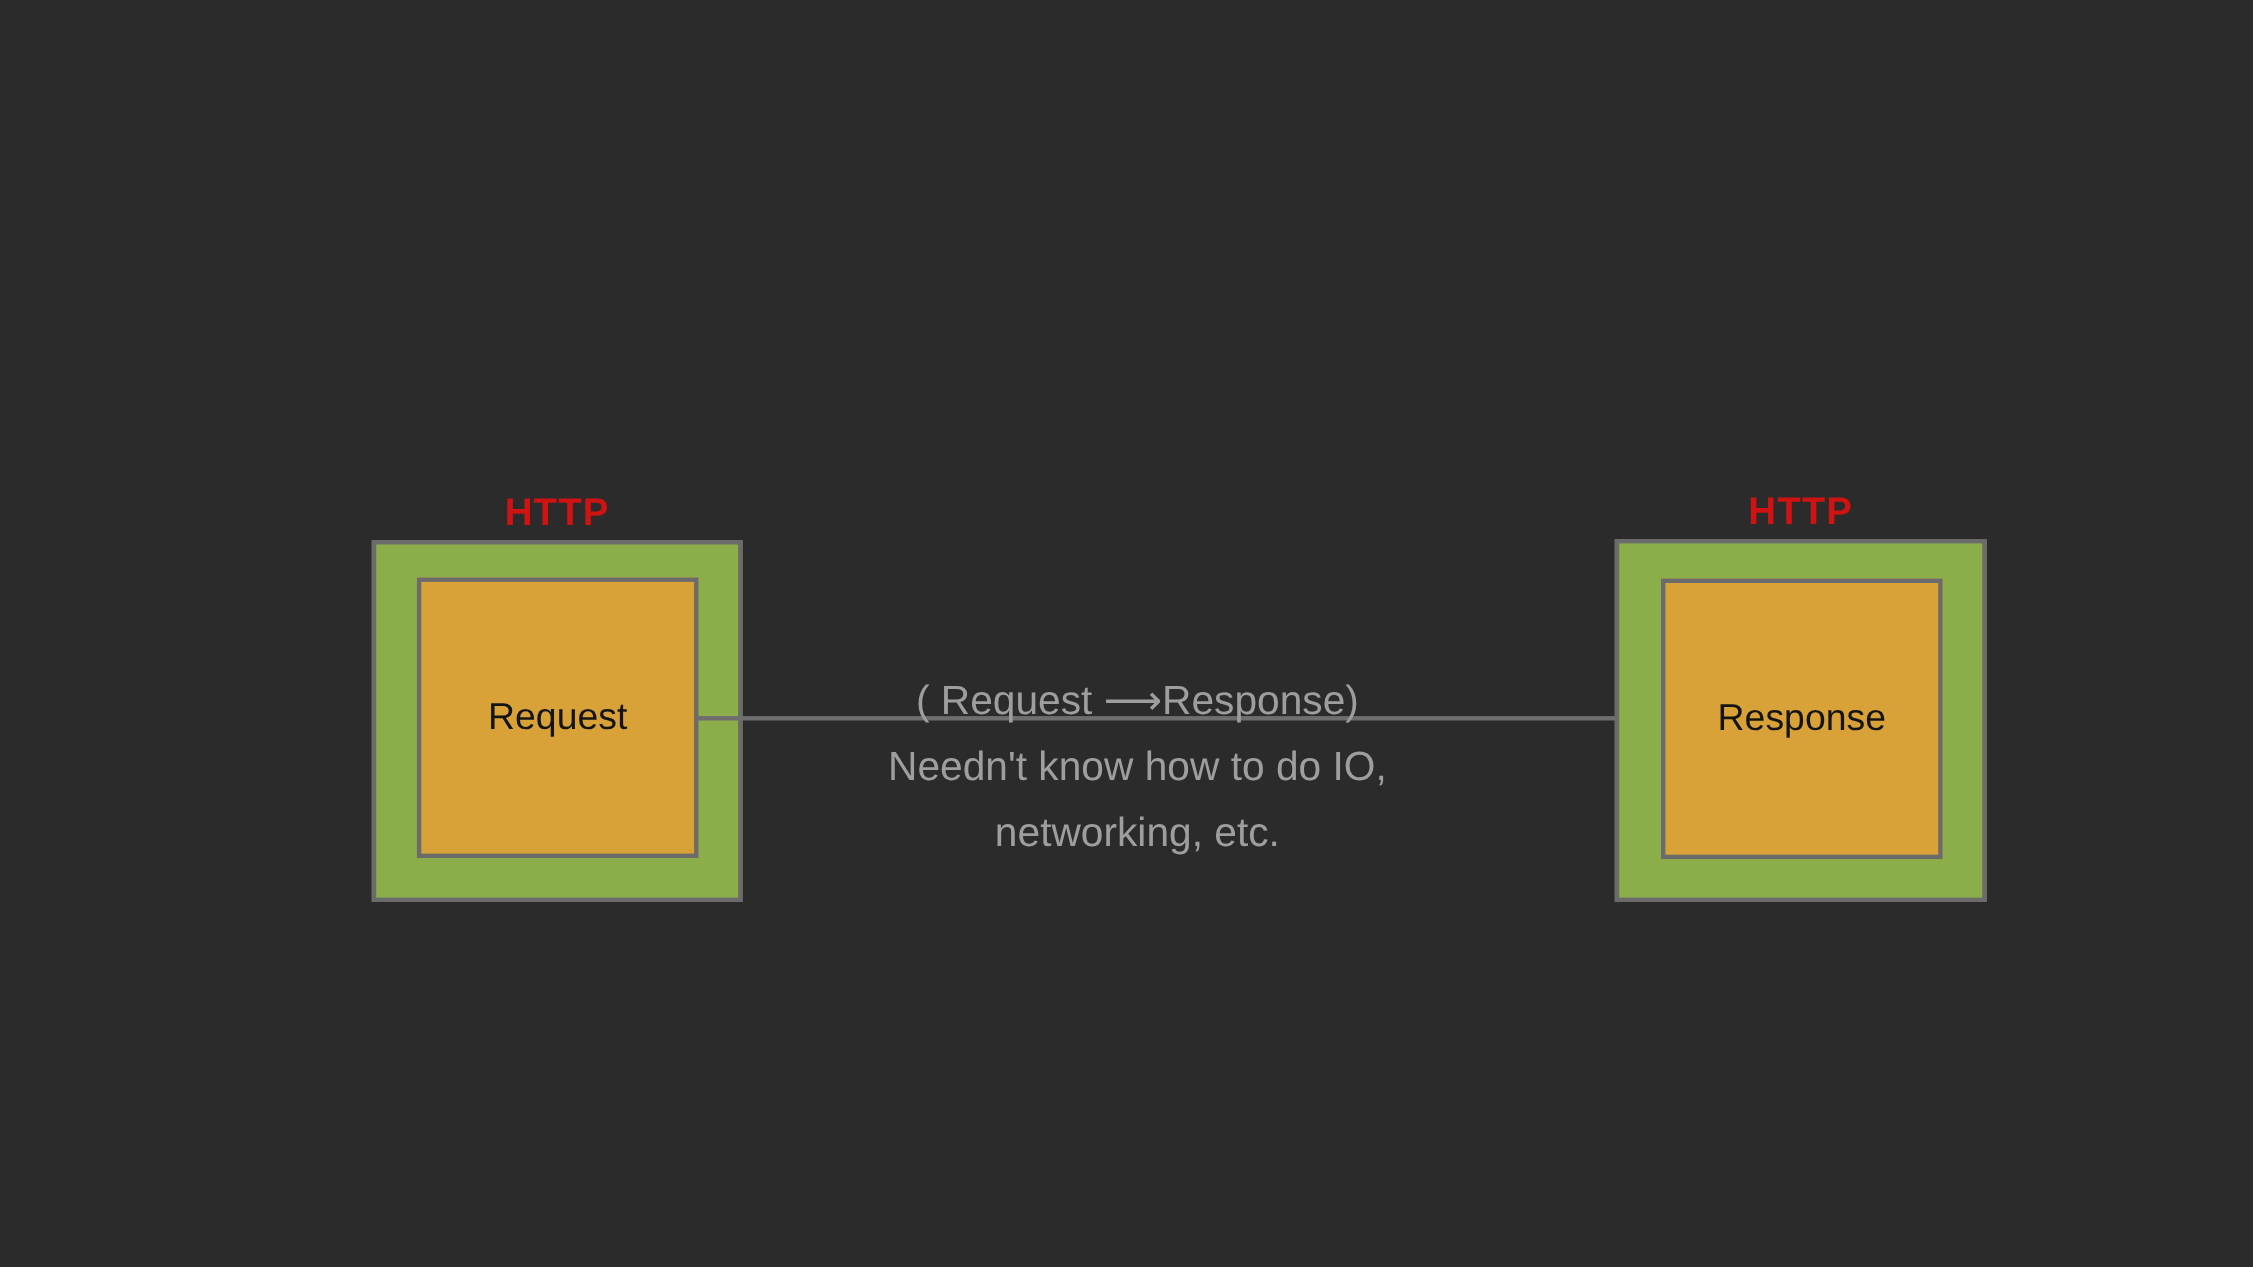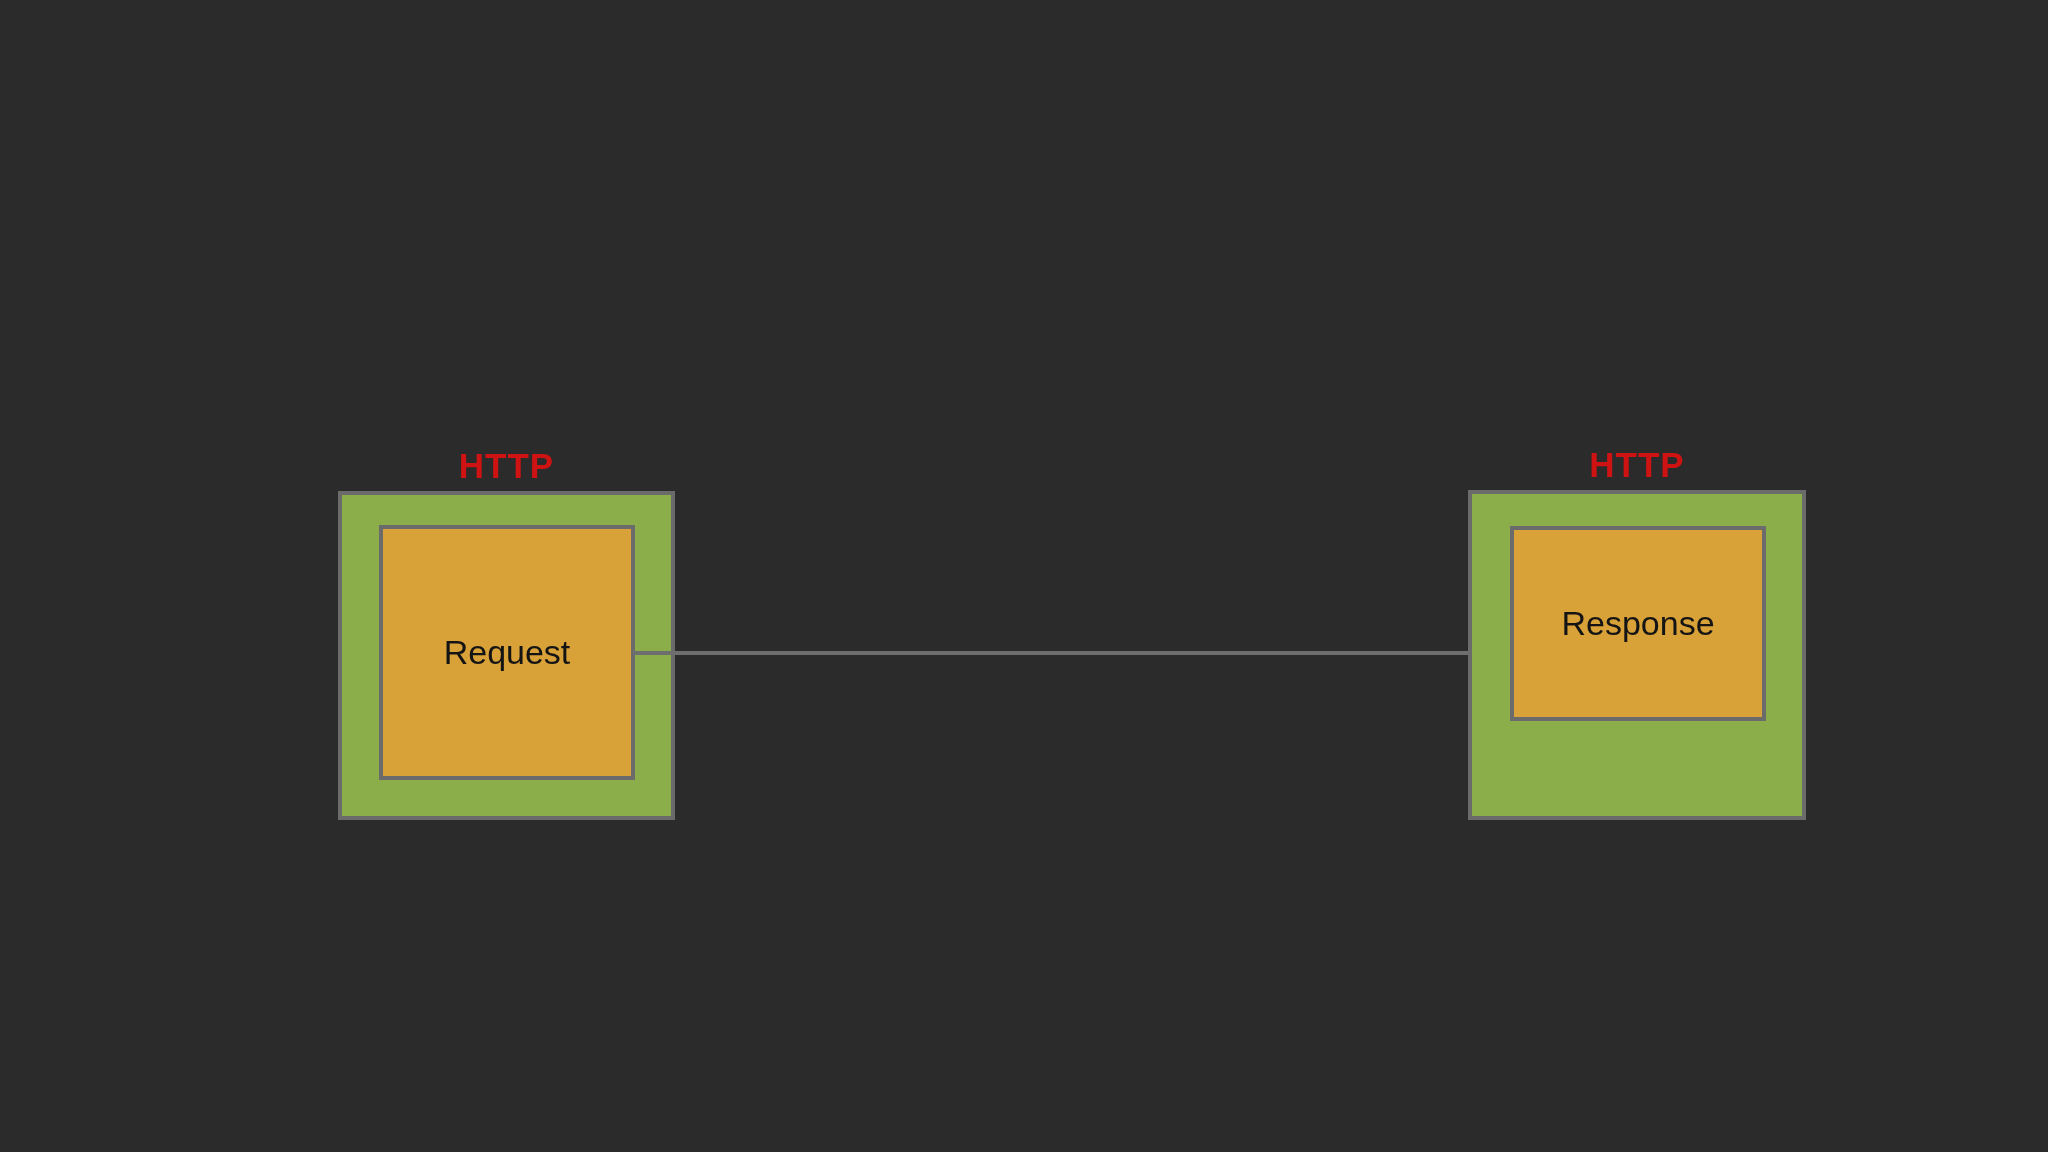--- a/index.html
+++ b/index.html
@@ -42,21 +42,21 @@
 
   .inner-box{
     position:absolute;
     background:var(--inner-box);
     border:4px solid var(--box-border);
     display:flex;
     align-items:center;
     justify-content:center;
   }
   .inner-box.left{left:331px;top:477px;width:256px;height:255px;}
-  .inner-box.right{left:1462px;top:478px;width:256px;height:195px;}
+  .inner-box.right{left:1462px;top:478px;width:256px;height:255px;}
 
   .box-label{
     font-size:34px;
     color:var(--box-label);
     white-space:nowrap;
   }
 
   .arrow-line{
     position:absolute;
     left:585px;top:603px;
@@ -92,20 +92,25 @@
 
   <div class="outer-box left"></div>
 
   <div class="inner-box left">
     <span class="box-label">Request</span>
   </div>
 
   <div class="arrow-line"></div>
   <div class="arrow-head"></div>
 
+  <div class="annotation">
+    <div>( Request ⟶Response)</div>
+    <div>Needn't know how to do IO,</div>
+    <div>networking, etc.</div>
+  </div>
 
   <div class="http-label right">HTTP</div>
 
   <div class="outer-box right"></div>
 
   <div class="inner-box right">
     <span class="box-label">Response</span>
   </div>
 
 </div>

